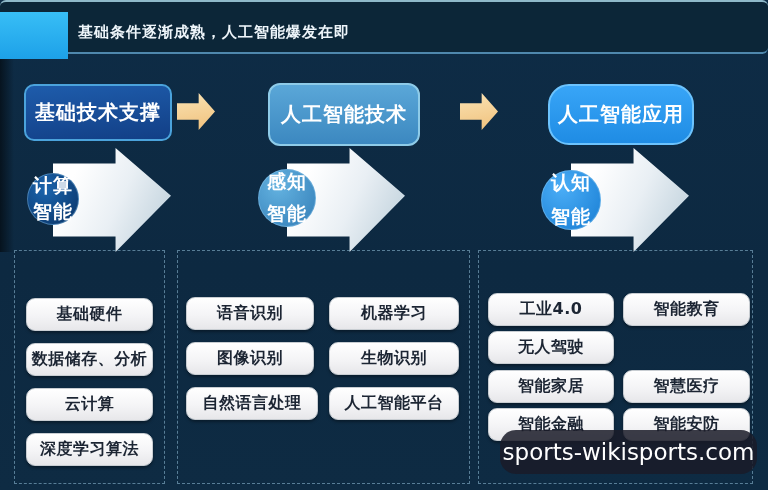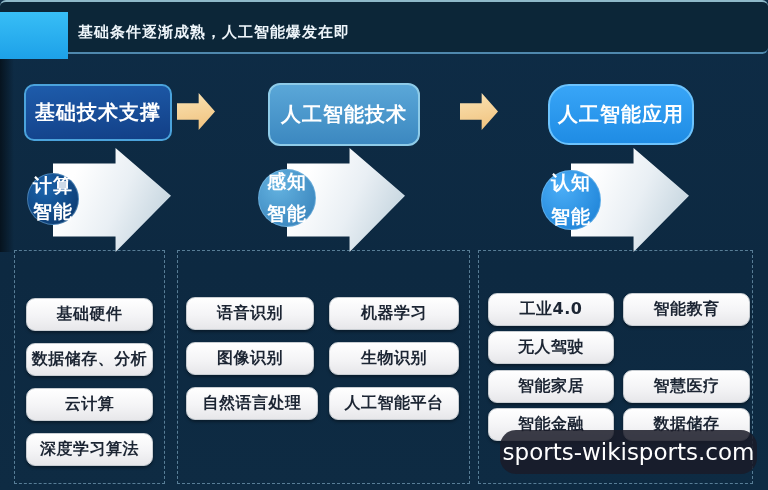--- a/index.html
+++ b/index.html
@@ -145,20 +145,20 @@
     <div class="pill" style="left:151px;top:136px;width:130px">人工智能平台</div>
   </div>
 
   <div class="panel p3">
     <div class="pill" style="left:9px;top:42px;width:126px">工业4.0</div>
     <div class="pill" style="left:9px;top:80px;width:126px">无人驾驶</div>
     <div class="pill" style="left:9px;top:119px;width:126px">智能家居</div>
     <div class="pill" style="left:9px;top:157px;width:126px">智能金融</div>
     <div class="pill" style="left:144px;top:42px;width:127px">智能教育</div>
     <div class="pill" style="left:144px;top:119px;width:127px">智慧医疗</div>
-    <div class="pill" style="left:144px;top:157px;width:127px">数据储存</div>
+    <div class="pill" style="left:144px;top:157px;width:127px">智能安防</div>
   </div>
 
   <div class="watermark">
     <span>sports-wikisports.com</span>
   </div>
 
 </div>
 
 </body></html>

